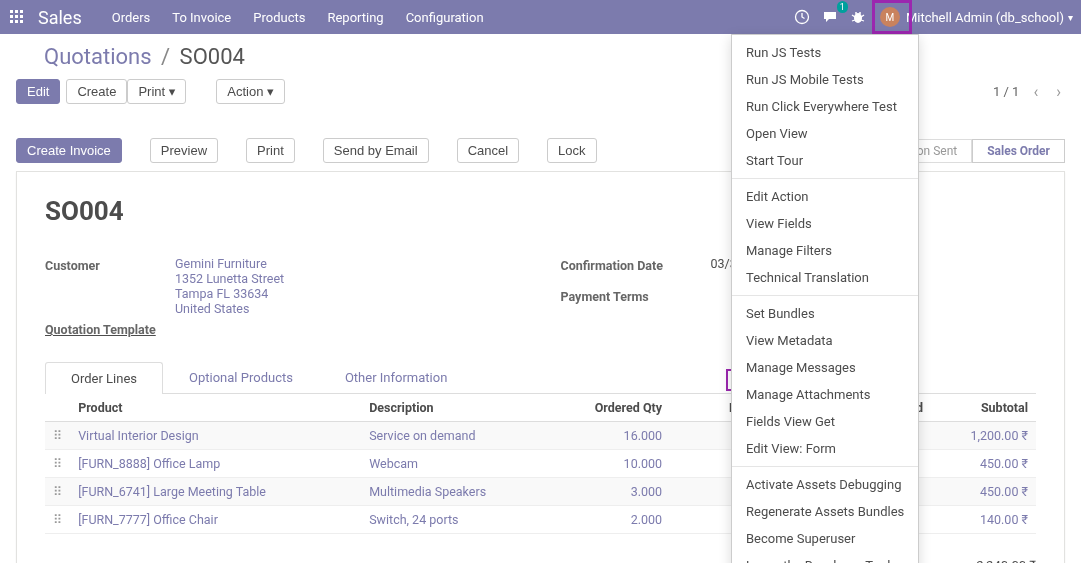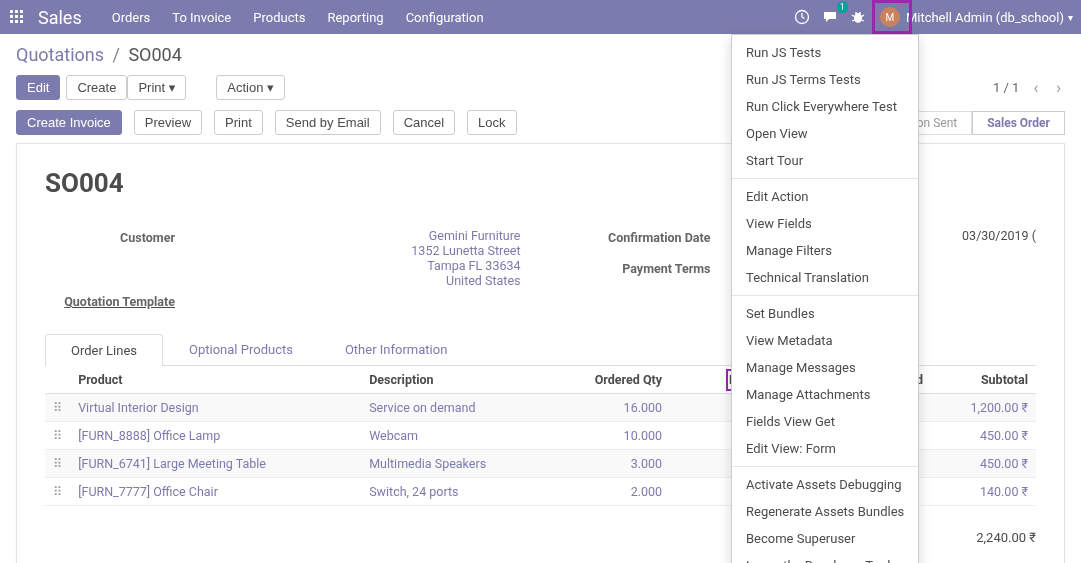--- a/index.html
+++ b/index.html
@@ -9,40 +9,40 @@
 .navbar .brand { font-size: 18px; font-weight: 400; margin-right: 30px; }
 .navbar .nav-link { color: #fff; margin-right: 22px; font-size: 13px; cursor: pointer; }
 .navbar .spacer { flex: 1; }
 .navbar .icon-btn { width: 28px; height: 28px; display: inline-flex; align-items: center; justify-content: center; cursor: pointer; position: relative; }
 .navbar .badge { position: absolute; top: -2px; right: -4px; background: #00a09d; color: #fff; font-size: 9px; padding: 0 3px; border-radius: 6px; min-width: 10px; text-align: center; line-height: 12px; }
 .navbar .user { display: flex; align-items: center; margin-left: 8px; cursor: pointer; }
 .navbar .avatar { width: 20px; height: 20px; border-radius: 50%; background: #c9825e; margin-right: 6px; display:inline-flex; align-items:center; justify-content:center; font-size:10px; color:#fff;}
 .navbar .caret { margin-left: 4px; font-size: 10px; }
 .highlight-box { border: 3px solid #9b27af; position: absolute; pointer-events: none; }
 .breadcrumb-row { padding: 10px 16px 6px; display: flex; align-items: center; }
-.breadcrumb { font-size: 18px; color: #7c7bad; }
+.breadcrumb { font-size: 22px; color: #7c7bad; margin-left: 28px; }
 .breadcrumb .sep { color: #888; margin: 0 4px; }
 .breadcrumb .cur { color: #555; }
 .control-row { padding: 4px 16px 10px; display: flex; align-items: center; }
 .btn { border: 1px solid #ccc; background: #fff; padding: 4px 10px; border-radius: 3px; cursor: pointer; font-size: 13px; }
 .btn + .btn { margin-left: 6px; }
 .btn-primary { background: #7c7bad; border-color: #7c7bad; color: #fff; }
 .btn-secondary { background: #fff; color: #4c4c4c; }
 .control-row .center { flex:1; display:flex; gap:24px; }
 .control-row .right { display:flex; align-items:center; gap:10px; color:#666; }
 .chev { cursor:pointer; font-size:16px; color:#999; padding:0 4px; }
-.action-bar { padding: 0 16px 8px; display:flex; align-items:center; gap:6px; position:relative; }
+.action-bar { padding: 0 16px 8px; display:flex; align-items:center; gap:22px; position:relative;margin-top:24px; }
 .action-bar .btn { padding:4px 10px; }
 .status-bar { margin-left:auto; display:flex; align-items:center; }
 .status-step { padding: 4px 14px; background:#fff; border:1px solid #ddd; color:#999; font-size:12px; position:relative; }
 .status-step.active { color:#7c7bad; font-weight:bold; border-color:#ccc; }
 .sheet { background:#fff; border:1px solid #e2e2e0; margin: 0 16px 20px; padding: 24px 28px; box-shadow: 0 1px 2px rgba(0,0,0,0.05); }
 .sheet h1 { font-size: 26px; font-weight: bold; color:#4c4c4c; margin-bottom: 30px; }
 .form-grid { display:flex; gap:40px; margin-bottom: 20px; }
-.form-col { flex:1;text-align:right; }
+.form-col { flex:1; }
 .form-row { display:flex; margin-bottom: 4px; align-items:flex-start; }
 .form-label { width: 130px; font-weight: bold; color:#666; font-size:12.5px; padding-top:2px; }
 .form-val { flex:1; color:#7c7bad; font-size:12.5px; }
 .form-val.plain { color:#4c4c4c; }
 .tabs { border-bottom:1px solid #ddd; display:flex; margin-bottom:0; }
 .tab { padding:8px 25px; border:1px solid transparent; border-bottom:none; color:#7c7bad; cursor:pointer; font-size:13px; border-radius: 3px 3px 0 0; }
 .tab.active { border-color:#ddd; background:#fff; color:#4c4c4c; position:relative; top:1px; }
 table.lines { width:100%; border-collapse: collapse; margin-top:0; }
 table.lines th { text-align:left; padding:6px 8px; border-bottom:1px solid #ddd; font-weight:bold; color:#4c4c4c; background:#fff; font-size:12.5px; }
 table.lines th.num, table.lines td.num { text-align:right; }
@@ -250,21 +250,21 @@
         
         
       </div>
     </div>
   </div>
 </div>
 
 <div class="dropdown" style="top:34px; left:731px;">
   <div id="dbg-g1">
       <div class="item">Run JS Tests</div>
-      <div class="item">Run JS Terms Tests</div>
+      <div class="item">Run JS Mobile Tests</div>
       <div class="item">Run Click Everywhere Test</div>
       <div class="item">Open View</div>
       <div class="item">Start Tour</div>
     </div>
   <div class="divider"></div>
   <div id="dbg-g2">
       <div class="item">Edit Action</div>
       <div class="item">View Fields</div>
       <div class="item">Manage Filters</div>
       <div class="item">Technical Translation</div>

